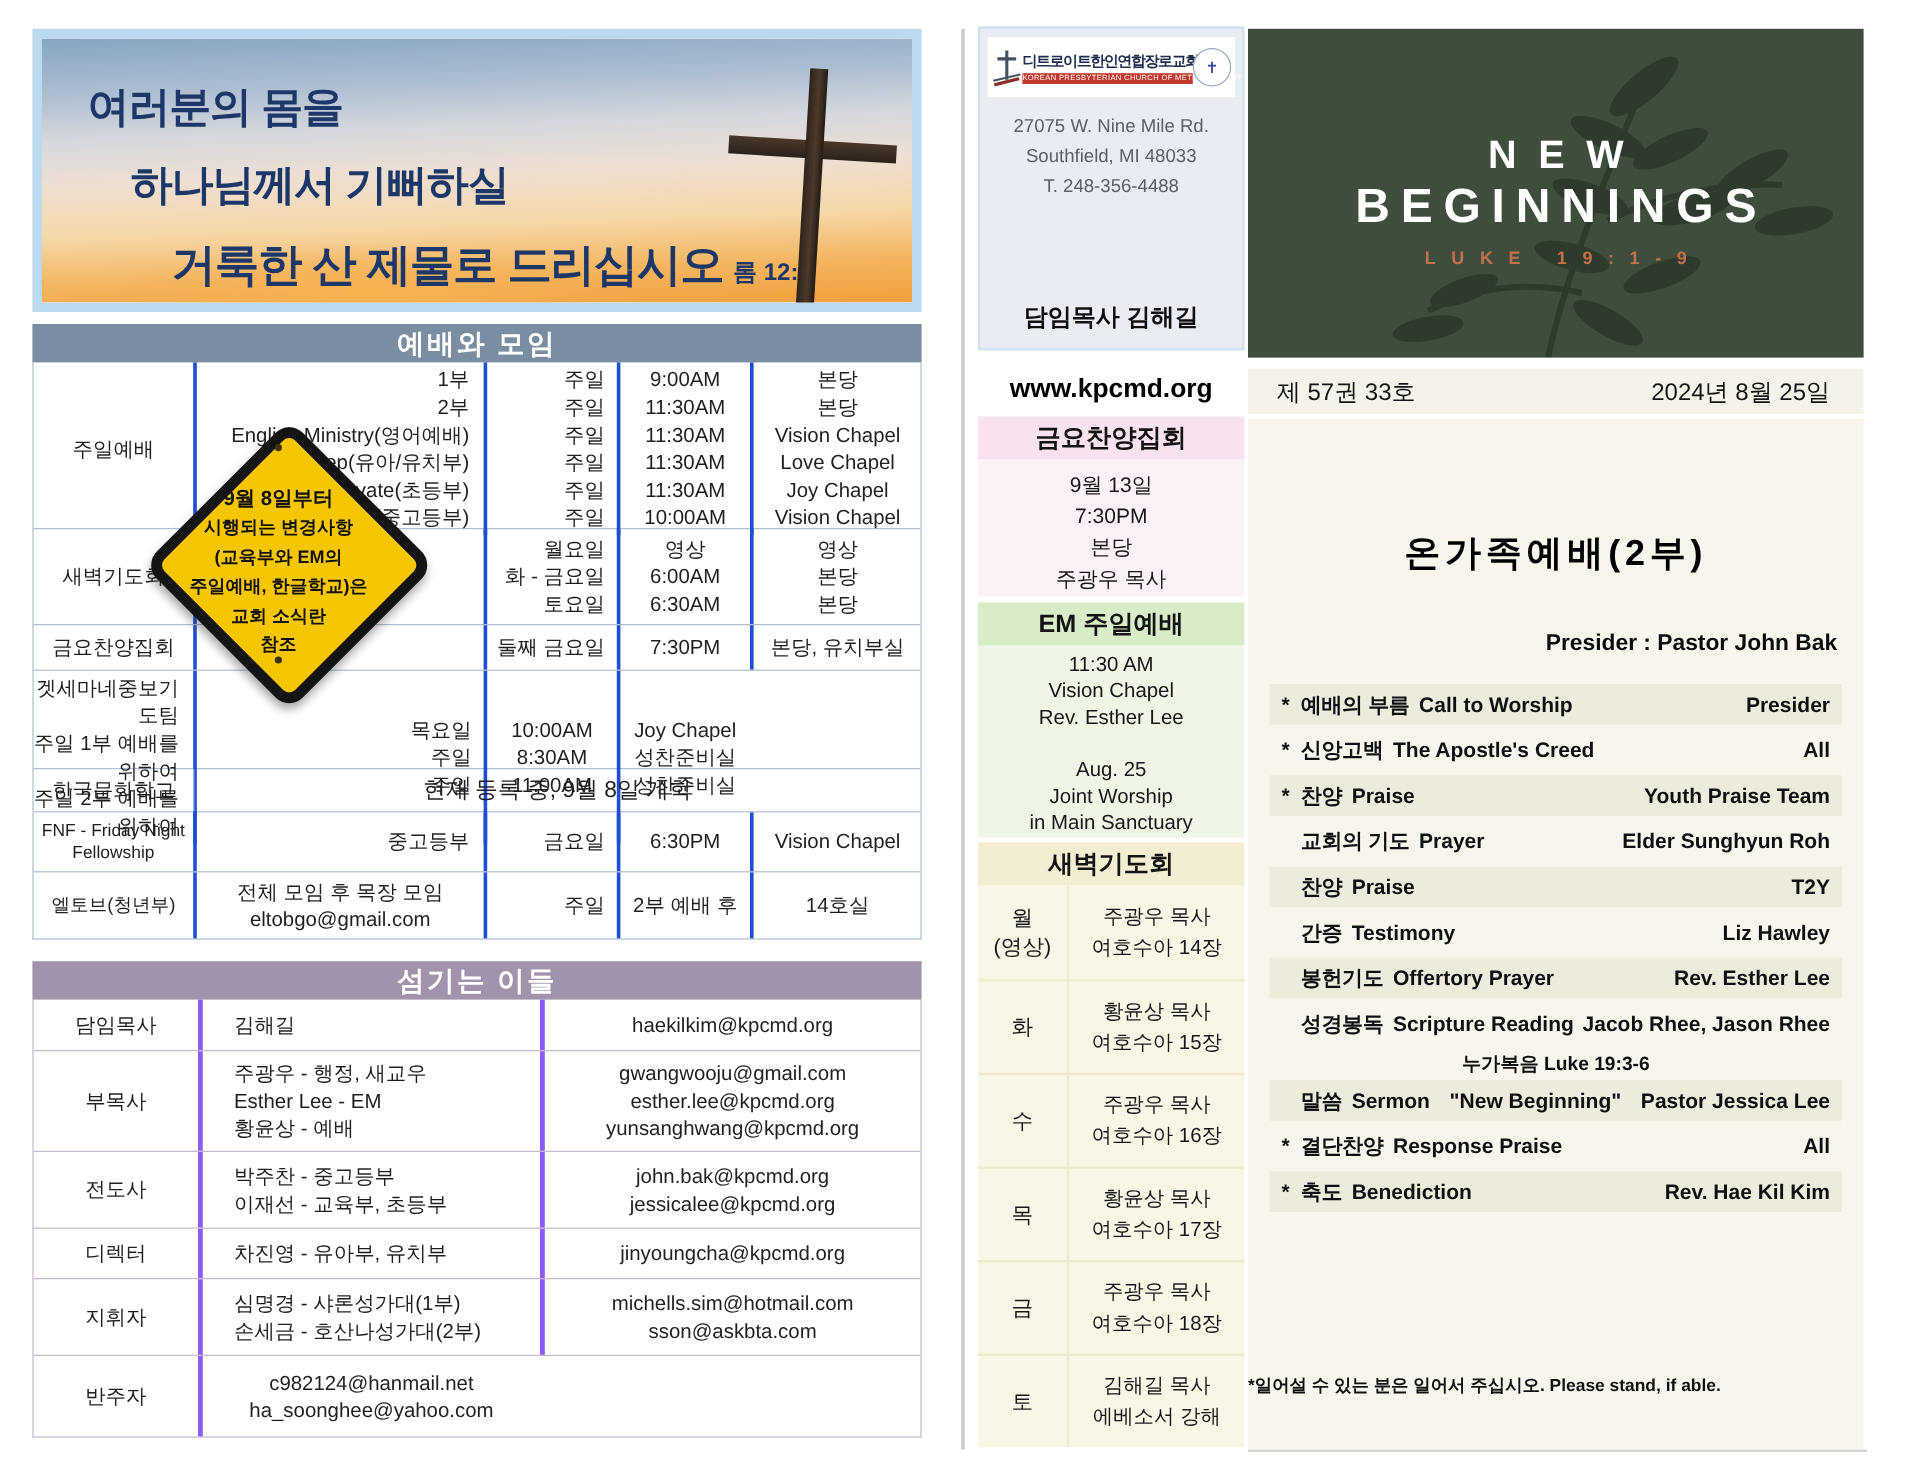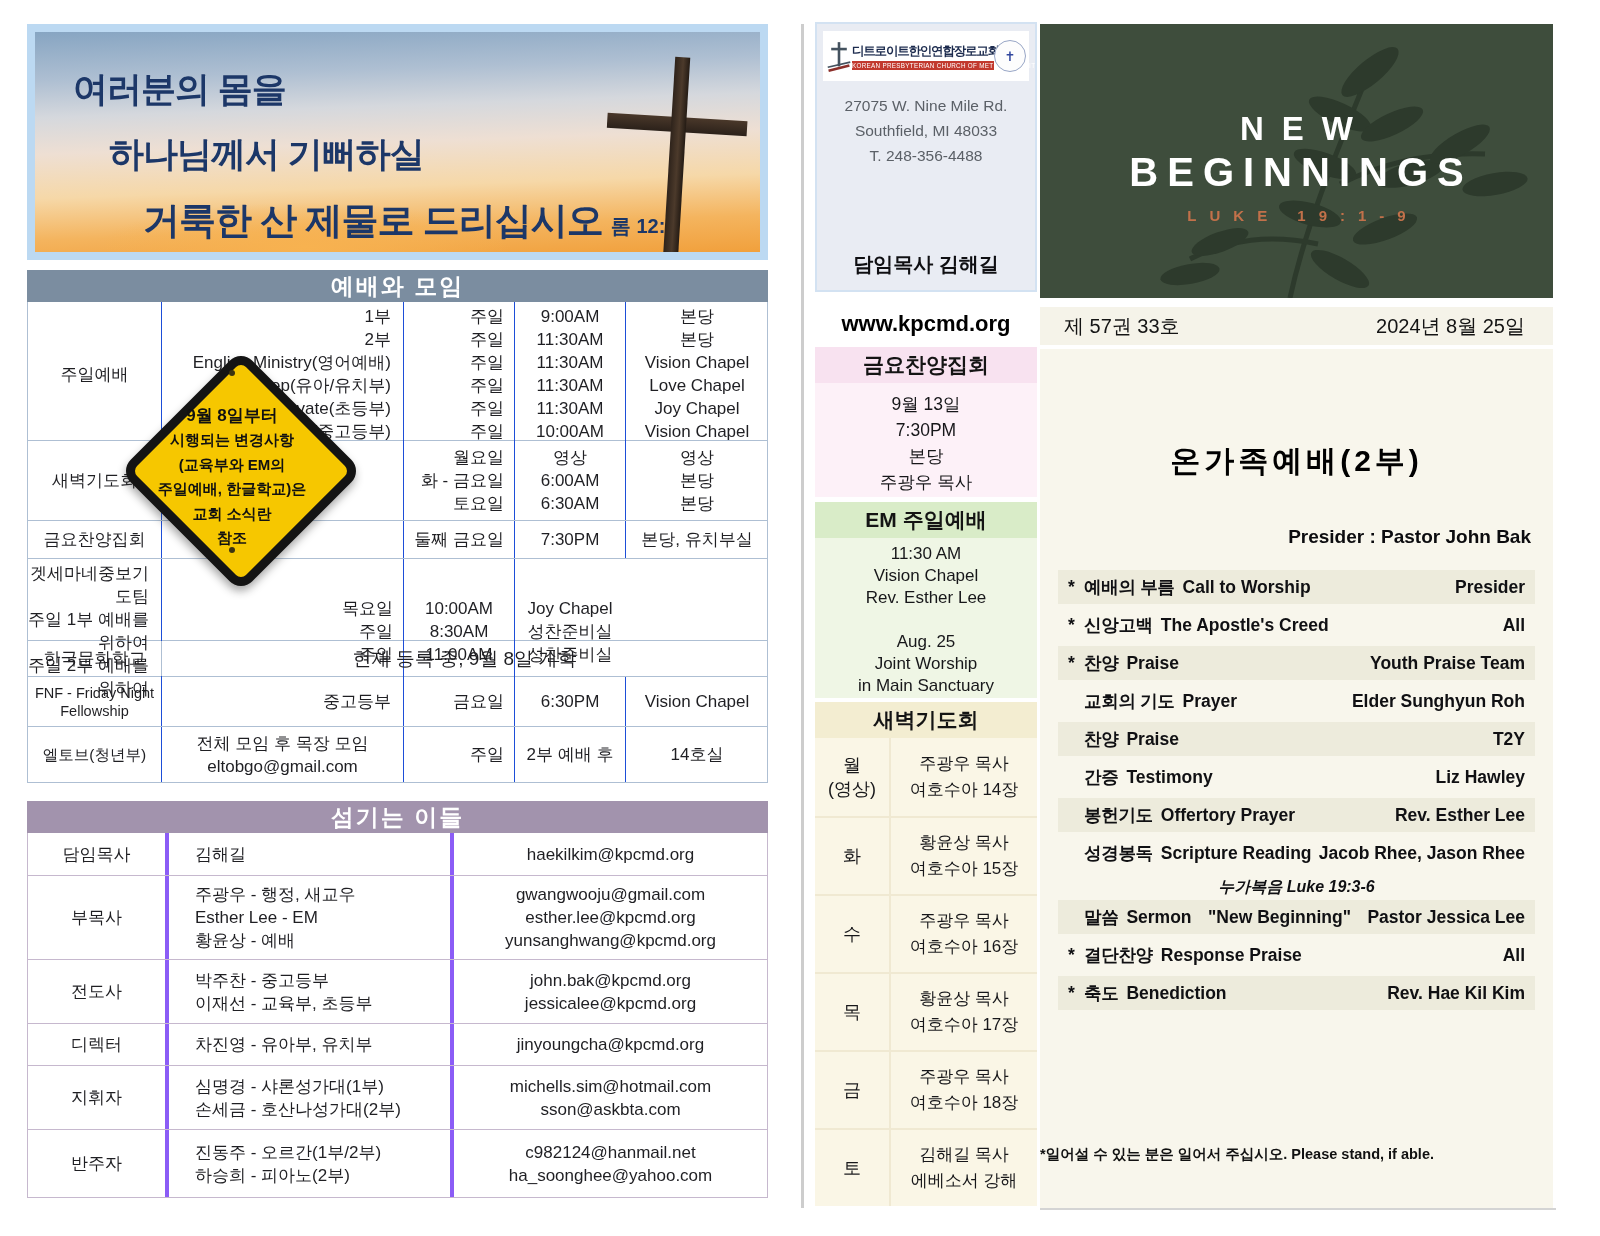--- a/index.html
+++ b/index.html
@@ -19,21 +19,21 @@
   .cross-v{position:absolute;left:64px;top:0;width:15px;height:205px;background:linear-gradient(90deg,#2e231b,#4c3a2b 55%,#241b14);}
   .cross-h{position:absolute;left:0;top:60px;width:140px;height:15px;background:linear-gradient(180deg,#4a382a,#2b211a);}
 
   .tbl-header{height:32px;display:flex;align-items:center;justify-content:center;color:#fff;font-size:23px;font-weight:700;letter-spacing:2px;}
   .blue-h{background:#7b8da0;margin-top:10px;}
   .purple-h{background:#a293ad;margin-top:18px;}
 
   .worship-table{border:1px solid #aebfd3;border-top:none;}
   .w-row{display:grid;grid-template-columns:133px 242px 111px 111px 143px;border-top:1px solid #aebfd3;box-sizing:border-box;}
   .w-row:first-child{border-top:none;}
-  .w-cell{display:flex;flex-direction:column;justify-content:center;font-size:17px;line-height:23px;border-left:1px solid #1d4ed8;padding:3px 0;box-sizing:border-box;}
+  .w-cell{display:flex;flex-direction:column;justify-content:center;font-size:17px;line-height:23px;border-left:3px solid #1d4ed8;padding:3px 0;box-sizing:border-box;}
   .w-cell:first-child{border-left:none;}
   .w-cat{align-items:center;text-align:center;}
   .w-cat.small{font-size:14.5px;line-height:18px;padding:0 4px;}
   .w-cat.mid{font-size:15.5px;}
   .w-desc{align-items:flex-end;text-align:right;padding-right:12px;}
   .w-desc.center{align-items:center;text-align:center;padding-right:0;}
   .w-day{align-items:flex-end;padding-right:10px;}
   .w-time{align-items:center;}
   .w-place{align-items:center;text-align:center;padding:3px 2px;}
   .w-span{grid-column:2/6;display:flex;align-items:center;justify-content:center;font-size:19px;border-left:1px solid #aebfd3;}
@@ -97,21 +97,21 @@
   .order-title{padding-top:92px;text-align:center;font-size:30px;font-weight:800;letter-spacing:4px;color:#000;}
   .presider{margin-top:44px;text-align:right;padding-right:22px;font-size:19px;font-weight:700;color:#0c0c0f;}
   .order-list{margin-top:22px;padding:0 18px;}
   .o-row{height:34px;margin-bottom:4px;display:flex;align-items:center;font-size:17.5px;font-weight:700;color:#101013;padding:0 10px;box-sizing:border-box;}
   .o-row.shaded{background:#edebdc;}
   .o-star{width:16px;flex:0 0 auto;}
   .o-kr{margin-right:8px;letter-spacing:-0.3px;white-space:nowrap;}
   .o-en{white-space:nowrap;}
   .o-mid{flex:1;text-align:center;}
   .o-who{text-align:right;white-space:nowrap;}
-  .o-sub{height:26px;display:flex;align-items:center;justify-content:center;font-size:16px;font-weight:700;color:#101013;font-style:italic;}
+  .o-sub{height:26px;display:flex;align-items:center;justify-content:center;font-size:16px;font-weight:700;color:#101013;}
   .footnote{position:absolute;bottom:44px;left:0;right:10px;text-align:left;font-size:14.5px;font-weight:700;color:#111;}
   .bottom-line{position:absolute;left:0;top:1184px;width:516px;height:2px;background:#d4d4d4;}
 </style>
 </head>
 <body>
 
 <div class="left-col">
   <div class="banner">
     <div class="banner-sky">
       <div class="banner-glow"></div>
@@ -330,24 +330,20 @@
           <div>손세금 - 호산나성가대(2부)</div>
         </div>
         <div class="s-cell s-emails">
           <div>michells.sim@hotmail.com</div>
           <div>sson@askbta.com</div>
         </div>
       </div>
       <div class="s-row" style="height: 68px;">
         <div class="s-cell s-role">
           <div>반주자</div>
-        </div>
-        <div class="s-cell s-names">
-          <div>진동주 - 오르간(1부/2부)</div>
-          <div>하승희 - 피아노(2부)</div>
         </div>
         <div class="s-cell s-emails">
           <div>c982124@hanmail.net</div>
           <div>ha_soonghee@yahoo.com</div>
         </div>
       </div>
     </div>
 </div>
 
 <div class="sign">

